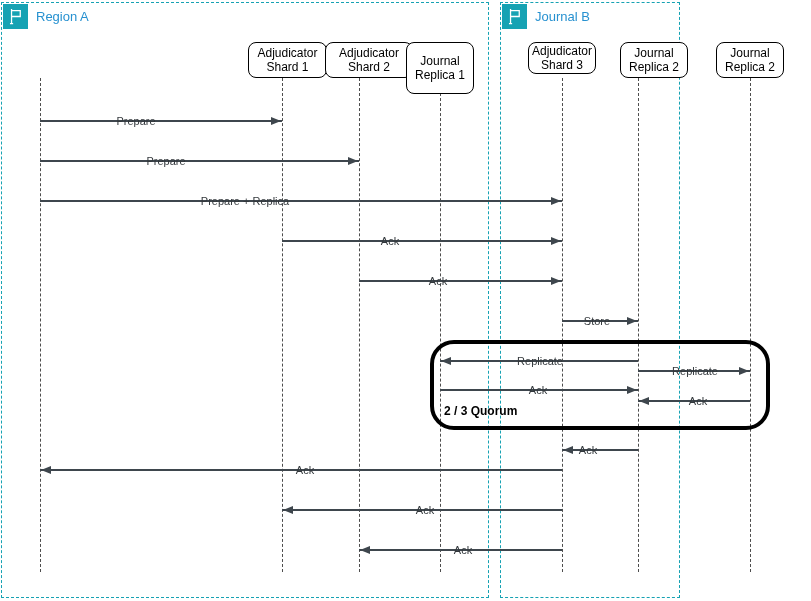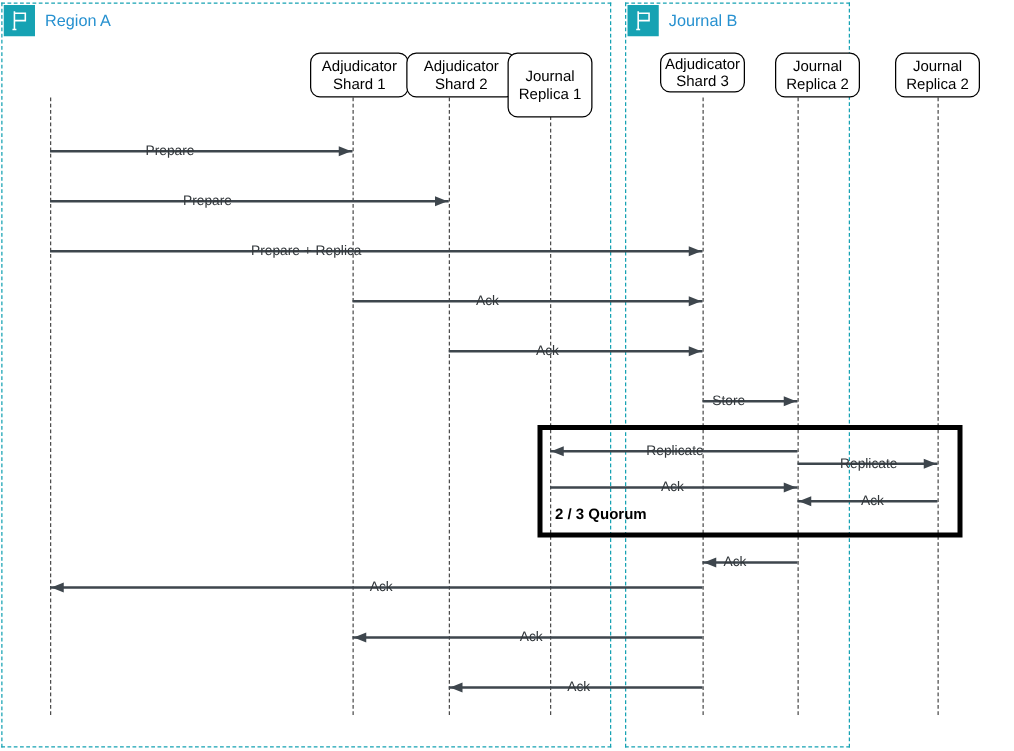--- a/index.html
+++ b/index.html
@@ -163,21 +163,21 @@
     <div class="msg-head right" style="top: 196.5px; left: 551px;"></div>
     <span class="msg-label" style="left: 245px; top: 201px;">Prepare + Replica</span>
     <div class="msg-line" style="left: 282px; width: 280px; top: 240.35px;"></div>
     <div class="msg-head right" style="top: 236.5px; left: 551px;"></div>
     <span class="msg-label" style="left: 390px; top: 241px;">Ack</span>
     <div class="msg-line" style="left: 359px; width: 203px; top: 280.35px;"></div>
     <div class="msg-head right" style="top: 276.5px; left: 551px;"></div>
     <span class="msg-label" style="left: 438px; top: 281px;">Ack</span>
     <div class="msg-line" style="left: 562px; width: 76px; top: 320.35px;"></div>
     <div class="msg-head right" style="top: 316.5px; left: 627px;"></div>
-    <span class="msg-label" style="left: 583px; top: 321px;">Store</span>
+    <span class="msg-label" style="left: 597px; top: 321px;">Store</span>
     <div class="msg-line" style="left: 440px; width: 198px; top: 360.35px;"></div>
     <div class="msg-head left" style="top: 356.5px; left: 441px;"></div>
     <span class="msg-label" style="left: 540px; top: 361px;">Replicate</span>
     <div class="msg-line" style="left: 638px; width: 112px; top: 370.35px;"></div>
     <div class="msg-head right" style="top: 366.5px; left: 739px;"></div>
     <span class="msg-label" style="left: 695px; top: 371px;">Replicate</span>
     <div class="msg-line" style="left: 440px; width: 198px; top: 389.35px;"></div>
     <div class="msg-head right" style="top: 385.5px; left: 627px;"></div>
     <span class="msg-label" style="left: 538px; top: 390px;">Ack</span>
     <div class="msg-line" style="left: 638px; width: 112px; top: 400.35px;"></div>
@@ -188,16 +188,16 @@
     <span class="msg-label" style="left: 588px; top: 450px;">Ack</span>
     <div class="msg-line" style="left: 40px; width: 522px; top: 469.35px;"></div>
     <div class="msg-head left" style="top: 465.5px; left: 41px;"></div>
     <span class="msg-label" style="left: 305px; top: 470px;">Ack</span>
     <div class="msg-line" style="left: 282px; width: 280px; top: 509.35px;"></div>
     <div class="msg-head left" style="top: 505.5px; left: 283px;"></div>
     <span class="msg-label" style="left: 425px; top: 510px;">Ack</span>
     <div class="msg-line" style="left: 359px; width: 203px; top: 549.35px;"></div>
     <div class="msg-head left" style="top: 545.5px; left: 360px;"></div>
     <span class="msg-label" style="left: 463px; top: 550px;">Ack</span>
-    <div class="quorum" style="left: 430px; top: 340px; width: 340px; height: 90px;">
+    <div class="quorum" style="left: 430px; top: 340px; width: 340px; height: 90px; border-radius: 24px;">
       <div class="quorum-label">2 / 3 Quorum</div>
     </div>
   </div>
 
 </body></html>

